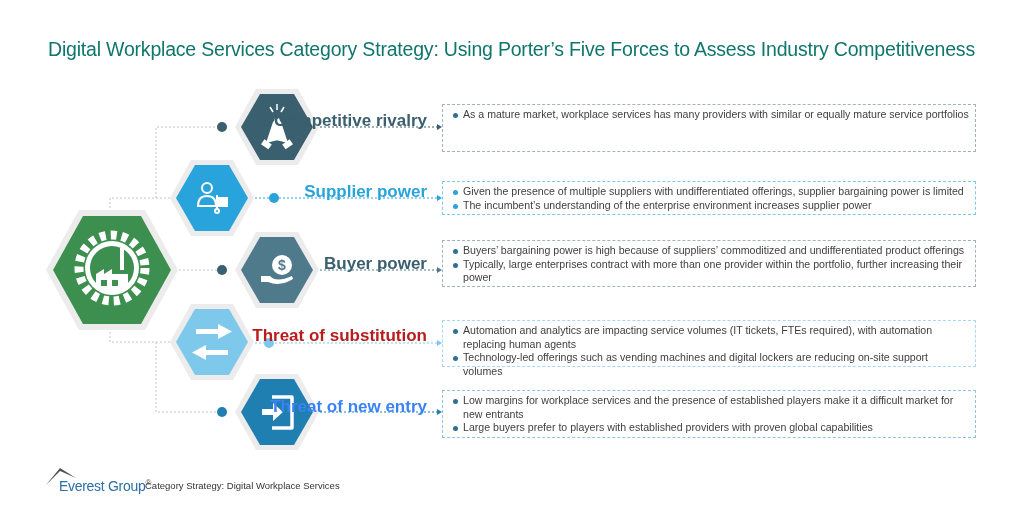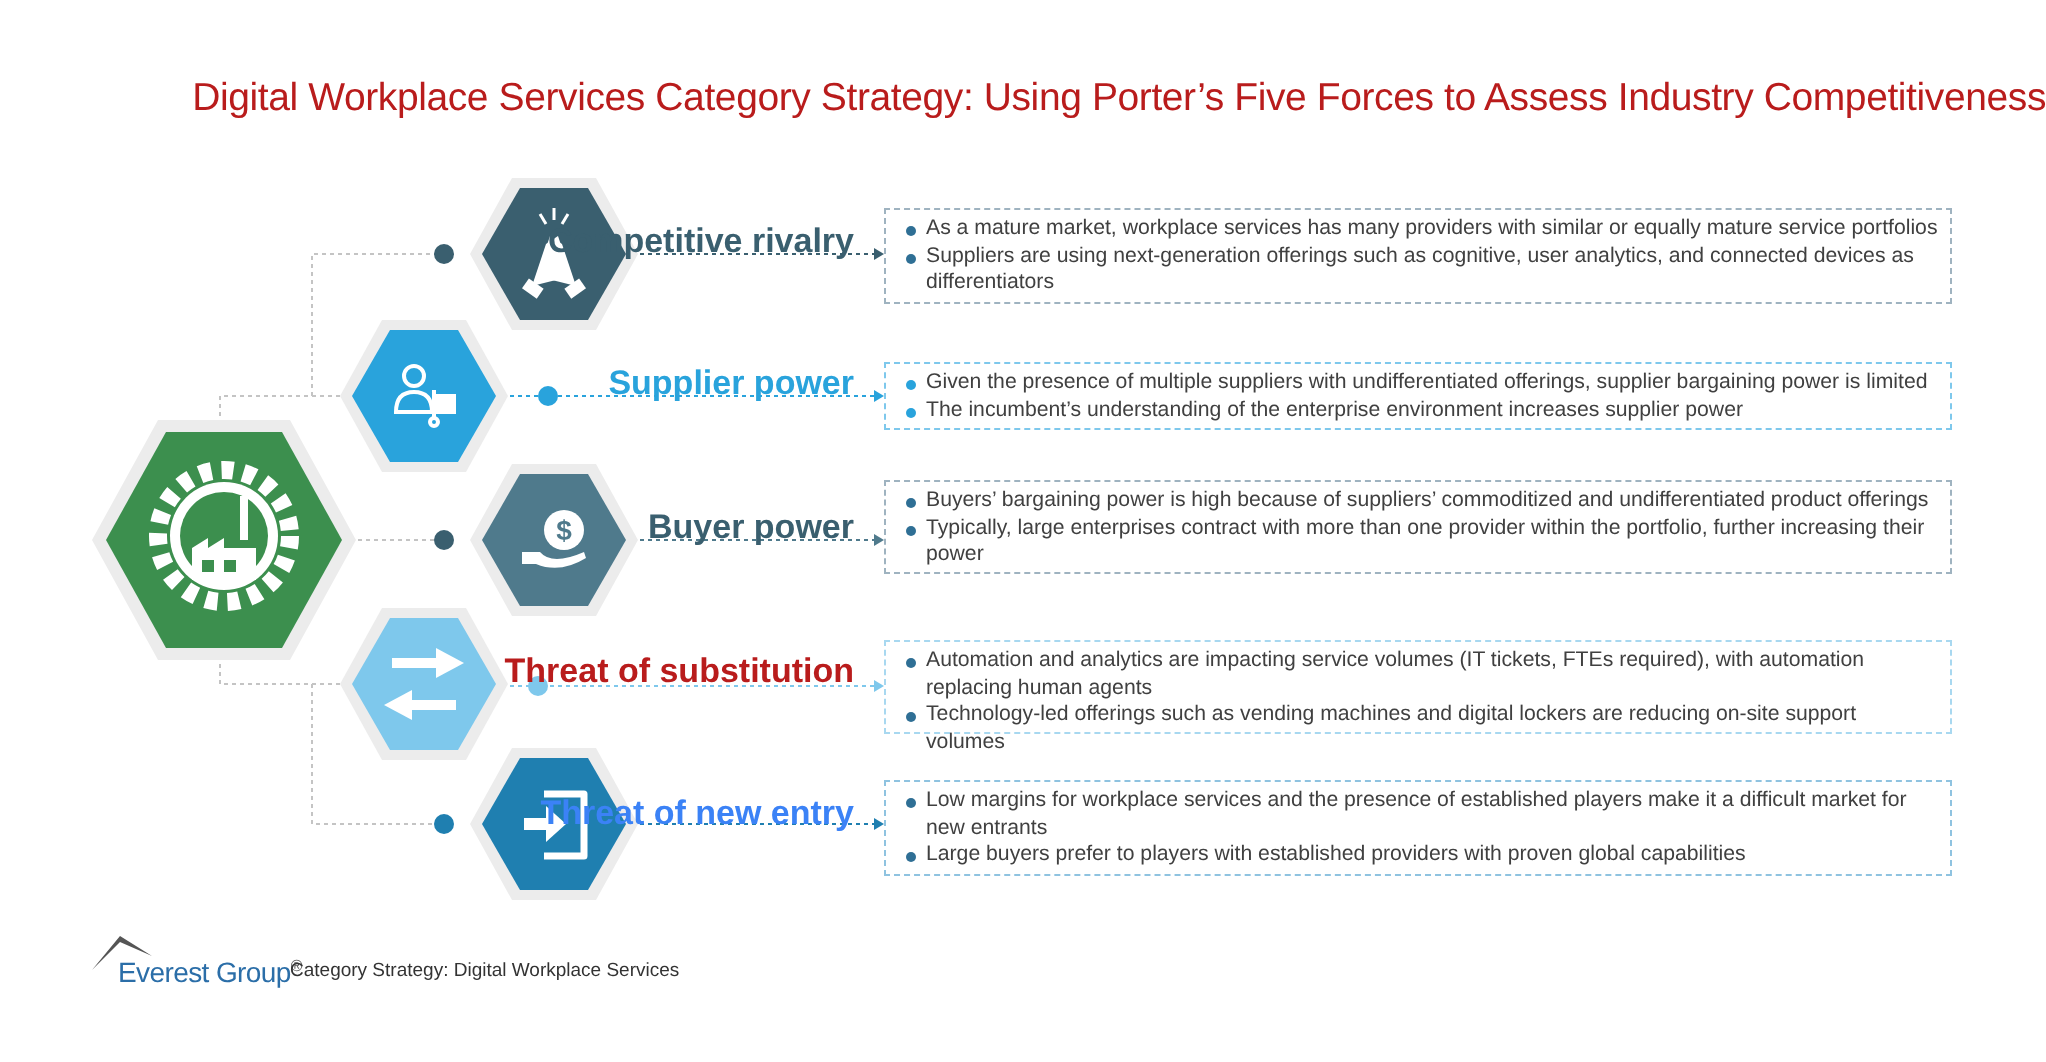--- a/index.html
+++ b/index.html
@@ -1,17 +1,17 @@
 <!DOCTYPE html>
 <html><head>
 <meta charset="utf-8">
 <style>
   html, body { margin:0; padding:0; background:#ffffff; }
   body { width:1023px; height:531px; position:relative; overflow:hidden; font-family:"Liberation Sans", sans-serif; }
-  .title { position:absolute; left:0; top:38px; width:1023px; text-align:right; font-size:19.5px; color:#b91c1c; letter-spacing:-0.2px; }
+  .title { position:absolute; left:0; top:38px; width:1023px; text-align:center; font-size:19.5px; color:#0f766e; letter-spacing:-0.2px; }
   svg.diagram { position:absolute; left:0; top:0; }
   .flabel { position:absolute; font-weight:bold; font-size:17px; text-align:right; white-space:nowrap; }
   .box { position:absolute; left:442px; width:534px; border:1px dashed #9fb3c0; box-sizing:border-box; padding:3px 6px 3px 10px; font-size:10.6px; color:#404040; line-height:13.5px; }
   .box ul { margin:0; padding:0; list-style:none; }
   .box li { position:relative; padding-left:10px; }
   .box li::before { content:""; position:absolute; left:0; top:5px; width:5px; height:5px; border-radius:50%; background:var(--bullet,#2f6f95); }
   .footer { position:absolute; left:46px; top:465px; height:30px; }
   .footer .logo { position:absolute; left:0; top:0; width:100px; height:30px; }
   .footer .brand { position:absolute; left:13px; top:13px; font-size:14px; color:#2b6ea8; white-space:nowrap; letter-spacing:-0.3px; }
   .footer .brand sup { font-size:8px; color:#555; }
@@ -121,21 +121,20 @@
 
 <div class="flabel" style="right:596px; top:111px; color:#3a5f6f;">Competitive rivalry</div>
 <div class="flabel" style="right:596px; top:182px; color:#29a3dc;">Supplier power</div>
 <div class="flabel" style="right:596px; top:254px; color:#3a5f6f;">Buyer power</div>
 <div class="flabel" style="right:596px; top:326px; color:#b91c1c;">Threat of substitution</div>
 <div class="flabel" style="right:596px; top:397px; color:#3b82f6;">Threat of new entry</div>
 
 <div class="box" style="top:104px; height:48px; --bullet:#2f6f95;">
   <ul>
     <li>As a mature market, workplace services has many providers with similar or equally mature service portfolios</li>
-    <li>Suppliers are using next-generation offerings such as cognitive, user analytics, and connected devices as differentiators</li>
   </ul>
 </div>
 <div class="box" style="top:181px; height:34px; border-color:#7ec8ec; --bullet:#29a3dc;">
   <ul>
     <li>Given the presence of multiple suppliers with undifferentiated offerings, supplier bargaining power is limited</li>
     <li>The incumbent’s understanding of the enterprise environment increases supplier power</li>
   </ul>
 </div>
 <div class="box" style="top:240px; height:47px; --bullet:#2f6f95;">
   <ul>

